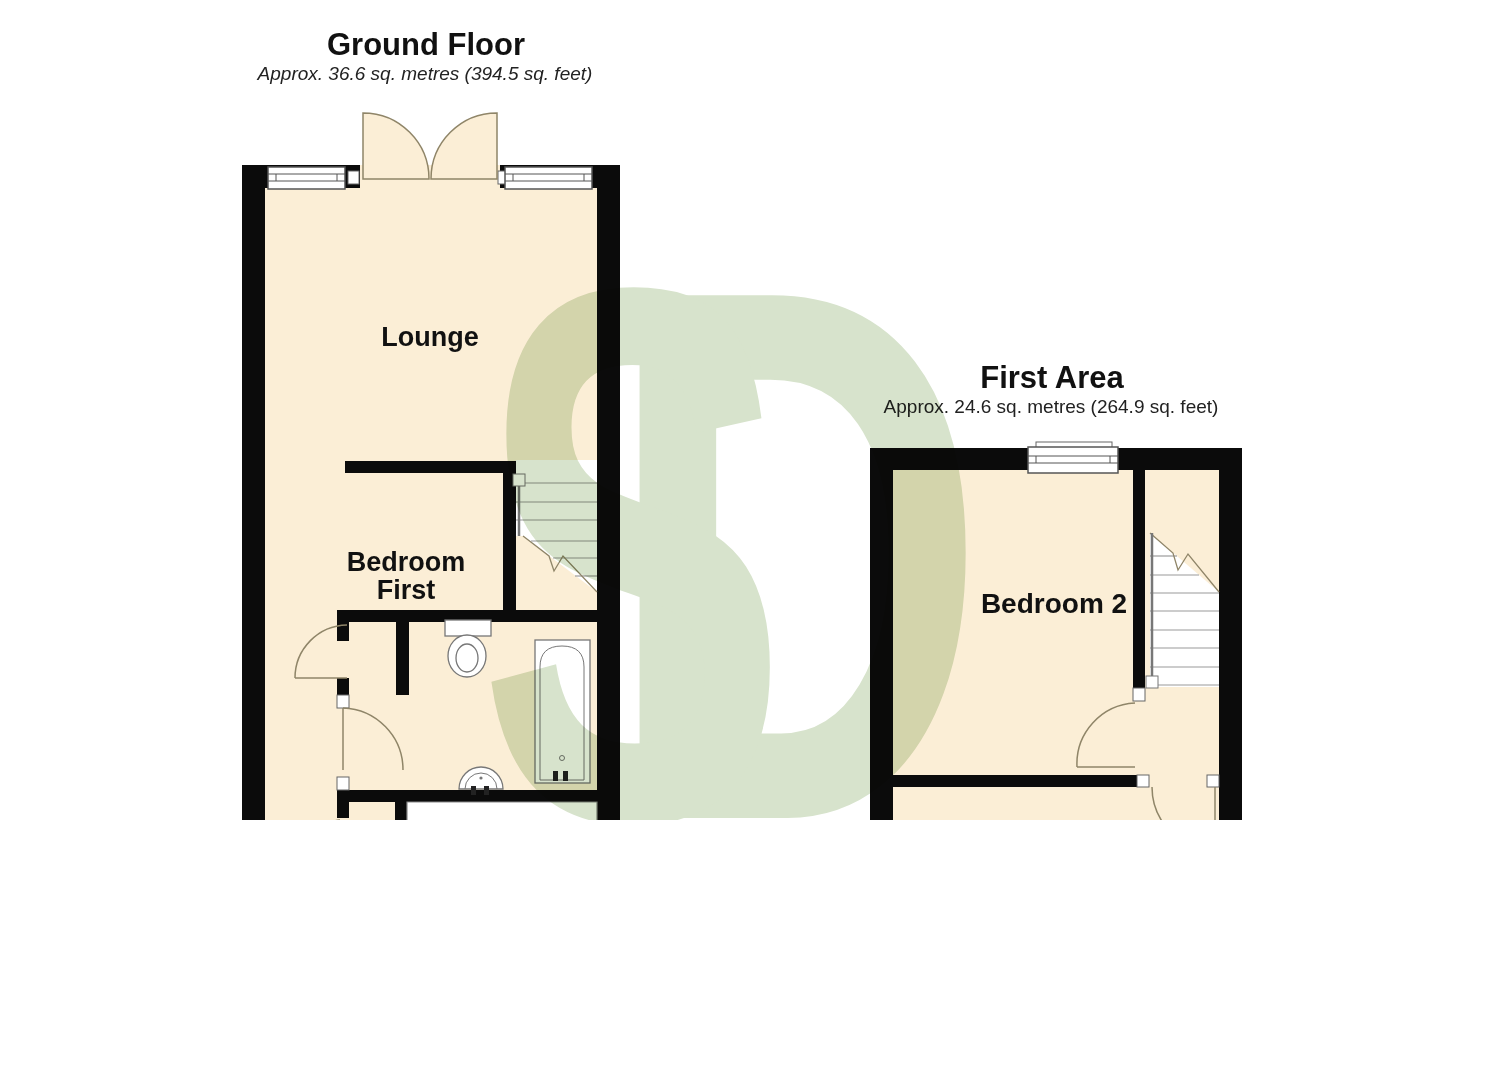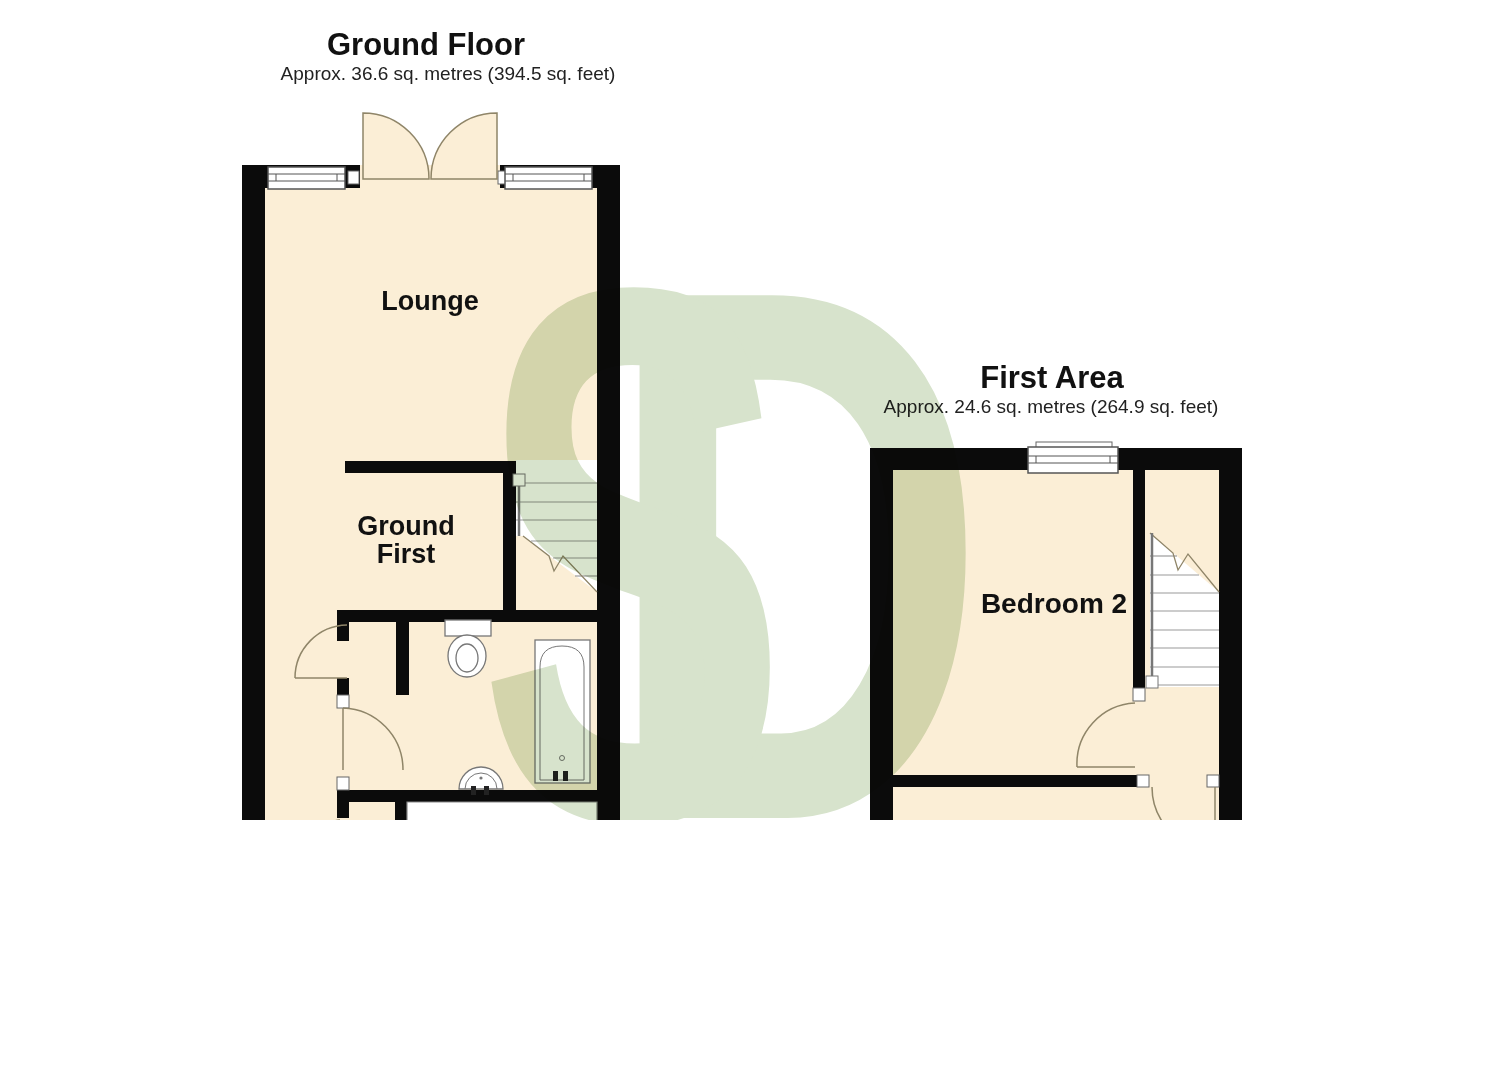--- a/index.html
+++ b/index.html
@@ -3,21 +3,21 @@
 <meta charset="utf-8">
 <style>
   html,body{margin:0;padding:0;background:#fff;}
   #canvas{position:relative;width:1485px;height:820px;background:#fff;overflow:hidden;
           font-family:"Liberation Sans",sans-serif;}
   #plan-svg{position:absolute;left:0;top:0;}
   .lbl{position:absolute;transform:translate(-50%,-50%);color:#111;font-weight:bold;
        white-space:nowrap;text-align:center;}
   .title{font-size:31px;letter-spacing:0;}
   .subtitle{font-size:19px;font-weight:normal;color:#222;}
-  .room{font-size:27px;}
+  .room{font-size:27px;margin-top:36px;}
   .room2{font-size:28px;}
   #watermark{position:absolute;left:0;top:0;width:1485px;height:1080px;
              mix-blend-mode:multiply;pointer-events:none;}
   #watermark text{font-family:"Liberation Sans",sans-serif;font-weight:bold;}
 </style>
 </head>
 <body>
 
 <div id="canvas">
 
@@ -226,24 +226,24 @@
       <g stroke="#8f8568" stroke-width="1.5" fill="none">
         <line x1="1077" y1="767" x2="1135" y2="767"></line>
         <path d="M1135,703 A61,61 0 0 0 1077,767"></path>
         <line x1="1215" y1="787" x2="1215" y2="850"></line>
         <path d="M1152,787 A63,63 0 0 0 1215,850"></path>
       </g>
     </g>
   </svg>
 
   <div class="lbl title" style="left:426px;top:45px;">Ground Floor</div>
-  <div class="lbl subtitle" style="left:448px;top:74px;">Approx. 36.6 sq. metres (394.5 sq. feet)</div>
+  <div class="lbl subtitle" style="left:425px;top:74px;font-style:italic;">Approx. 36.6 sq. metres (394.5 sq. feet)</div>
   <div class="lbl room" style="left:430px;top:301px;">Lounge</div>
   <div class="lbl room" style="left:406px;top:540px;line-height:28px;">
-    <span>Ground</span><br>
+    <span>Bedroom</span><br>
     <span>First</span>
   </div>
   <div class="lbl title" style="left:1052px;top:378px;">First Area</div>
   <div class="lbl subtitle" style="left:1051px;top:407px;">Approx. 24.6 sq. metres (264.9 sq. feet)</div>
   <div class="lbl room2" style="left:1014px;top:604px;margin-left:40px;">Bedroom 2</div>
   <div class="lbl room2" style="left:1056px;top:905px;">Bedroom 1</div>
 
   <div id="watermark">
     <svg width="1485" height="1080" viewBox="0 0 1485 1080">
       <text x="604" y="818" font-size="760" fill="#d7e3cc" textLength="384" lengthAdjust="spacingAndGlyphs">D</text>

